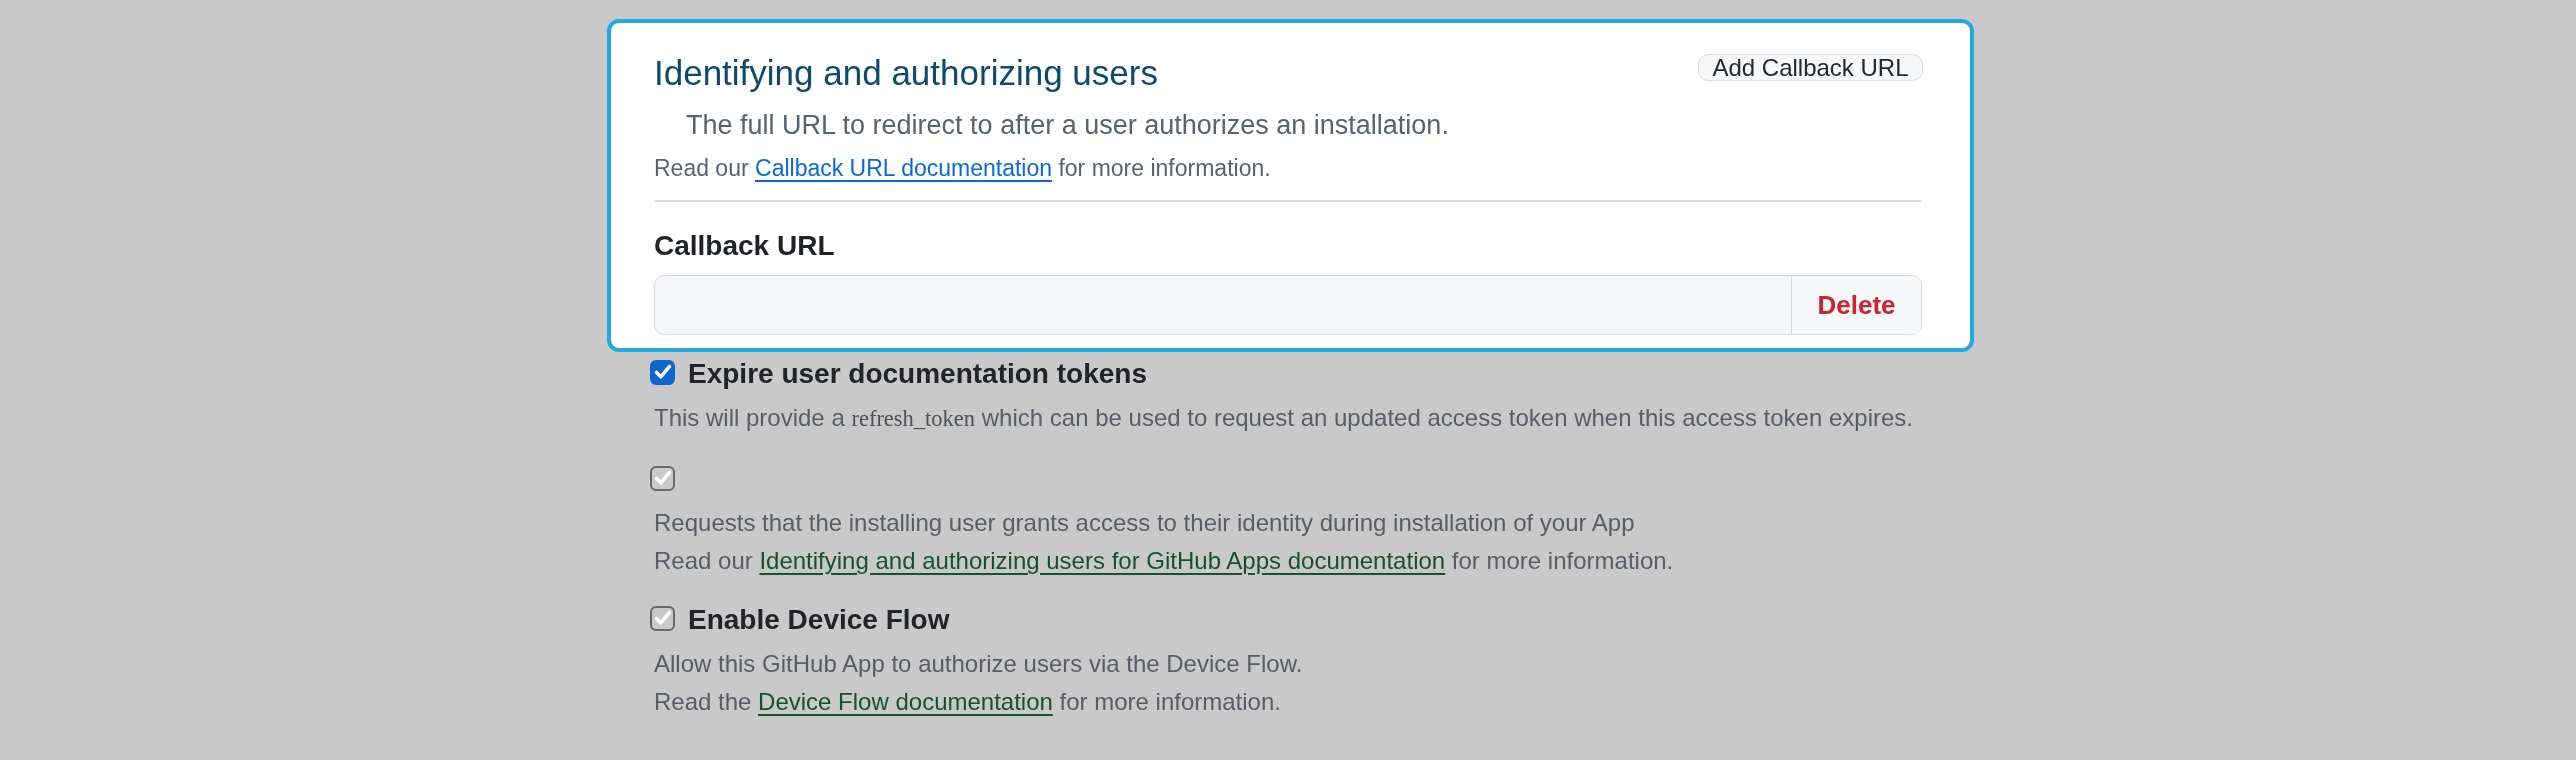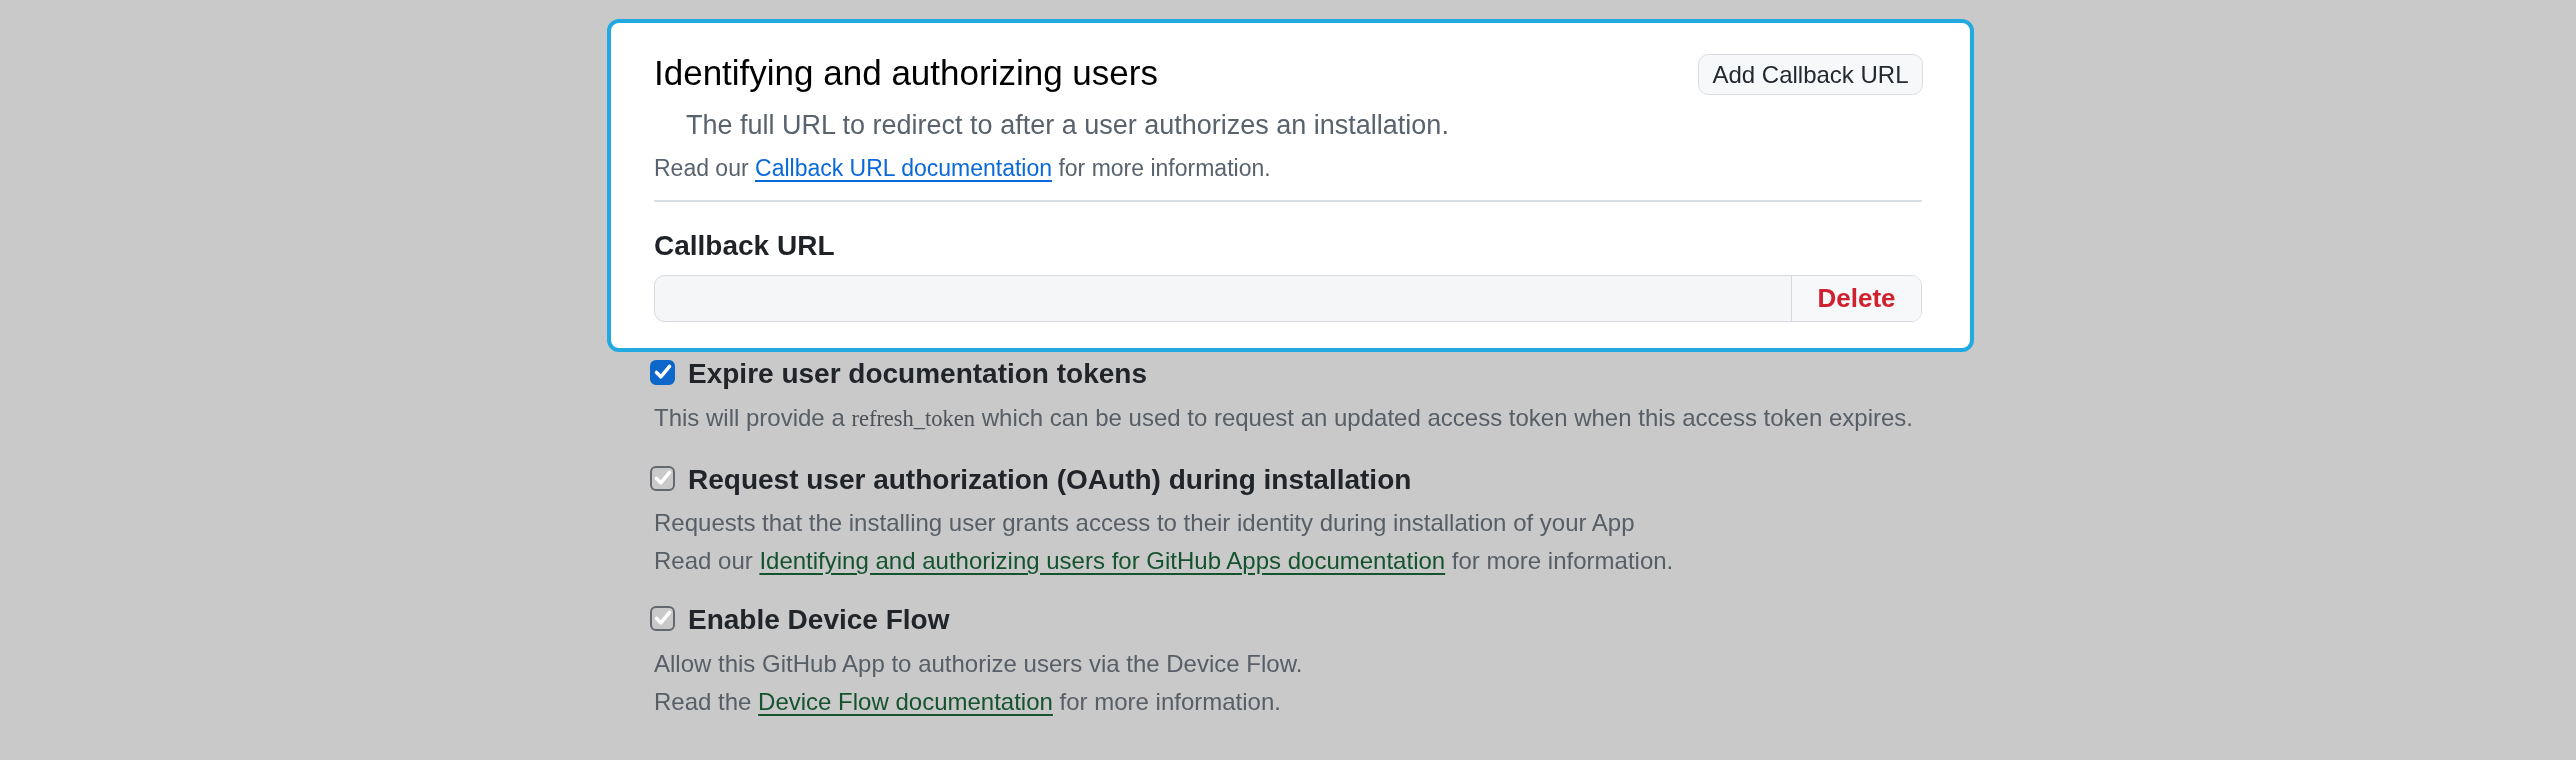--- a/index.html
+++ b/index.html
@@ -16,25 +16,25 @@
     position: absolute; left: 607px; top: 19px;
     width: 1367px; height: 333px;
     box-sizing: border-box;
     background: #ffffff;
     border: 4.3px solid #23a9e1;
     border-radius: 12px;
   }
   .card-title {
     position: absolute; left: 654px; top: 52px;
     font-size: 35px; line-height: 41px; font-weight: 400;
-    color: #000000; white-space: nowrap;
+    color: #0c4a6e; white-space: nowrap;
   }
   .add-btn {
     position: absolute; left: 1698px; top: 54px;
-    width: 225px; height: 41px; box-sizing: border-box;
+    width: 225px; height: 27px; box-sizing: border-box;
     background: #f6f8fa;
     border: 1.7px solid #d9dde3;
     border-radius: 10.4px;
     font-family: inherit;
     font-size: 24px; font-weight: 500; color: #24292f;
     display: flex; align-items: center; justify-content: center;
     cursor: pointer; white-space: nowrap;
   }
   .card-desc {
     position: absolute; left: 654px; top: 111px;
@@ -49,21 +49,21 @@
     position: absolute; left: 654px; top: 200px;
     width: 1268px; height: 1.7px; background: #d8dee4;
   }
   .field-label {
     position: absolute; left: 654px; top: 230px;
     font-size: 28px; line-height: 31px; font-weight: 700;
     color: #1f2328; white-space: nowrap; text-align: center;
   }
   .input-group {
     position: absolute; left: 654px; top: 275px;
-    width: 1268px; height: 47px; box-sizing: border-box;
+    width: 1268px; height: 60px; box-sizing: border-box;
     background: #f4f6f8;
     border: 1.7px solid #d6dae0;
     border-radius: 10.4px;
     display: flex; align-items: stretch;
   }
   .input-group input {
     flex: 1; border: none; outline: none; background: transparent;
     font-family: inherit; font-size: 26px; color: #1f2328;
     padding: 0 17.3px; border-radius: 8.6px 0 0 8.6px;
   }
@@ -132,21 +132,20 @@
     </svg>
   </div>
   <div class="opt-label" style="top:358px;">Expire user documentation tokens</div>
   <div class="opt-desc" style="top:405px;"><span>This will provide a </span><code class="inline-code">refresh_token</code><span> which can be used to request an updated access token when this access token expires.</span></div>
 
   <div class="checkbox" style="top:466px;">
     <svg class="check" width="20" height="20" viewBox="0 0 23 23" style="margin:0 auto;display:block;">
       <polyline points="4,12 9,17 19,5" fill="none" stroke="#ffffff" stroke-width="4" stroke-linecap="round" stroke-linejoin="round"></polyline>
     </svg>
   </div>
-  <div class="opt-label" style="top:464px;">Request user authorization (OAuth) during installation</div>
   <div class="opt-desc" style="top:510px;">Requests that the installing user grants access to their identity during installation of your App</div>
   <div class="opt-desc" style="top:548px;"><span>Read our </span><a class="doc-link">Identifying and authorizing users for GitHub Apps documentation</a><span> for more information.</span></div>
 
   <div class="checkbox" style="top:606px;">
     <svg class="check" width="20" height="20" viewBox="0 0 23 23" style="margin:0 auto;display:block;">
       <polyline points="4,12 9,17 19,5" fill="none" stroke="#ffffff" stroke-width="4" stroke-linecap="round" stroke-linejoin="round"></polyline>
     </svg>
   </div>
   <div class="opt-label" style="top:604px;">Enable Device Flow</div>
   <div class="opt-desc" style="top:689px;"><span>Read the </span><a class="doc-link">Device Flow documentation</a><span> for more information.</span></div>

